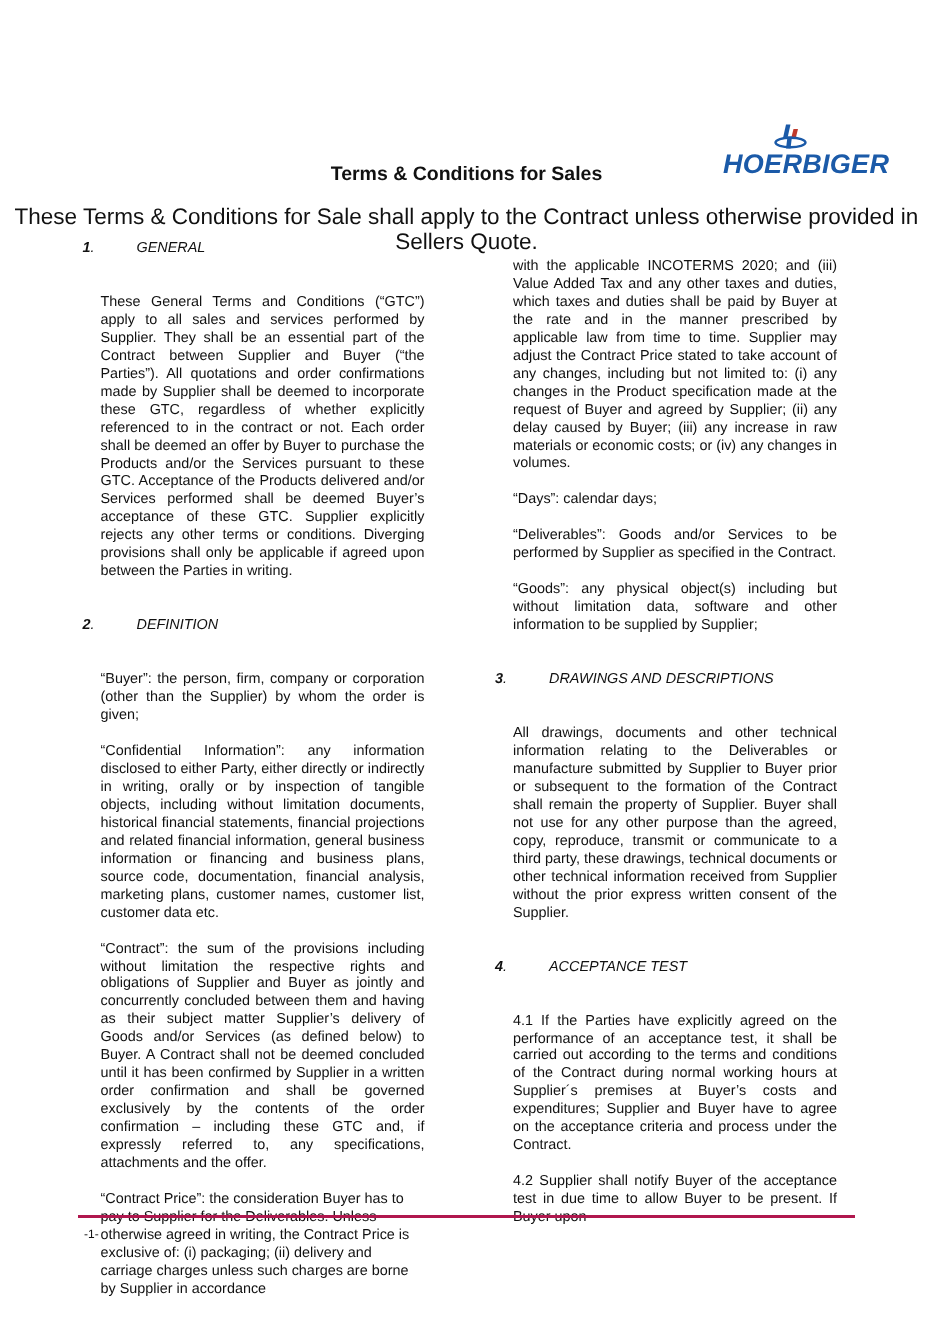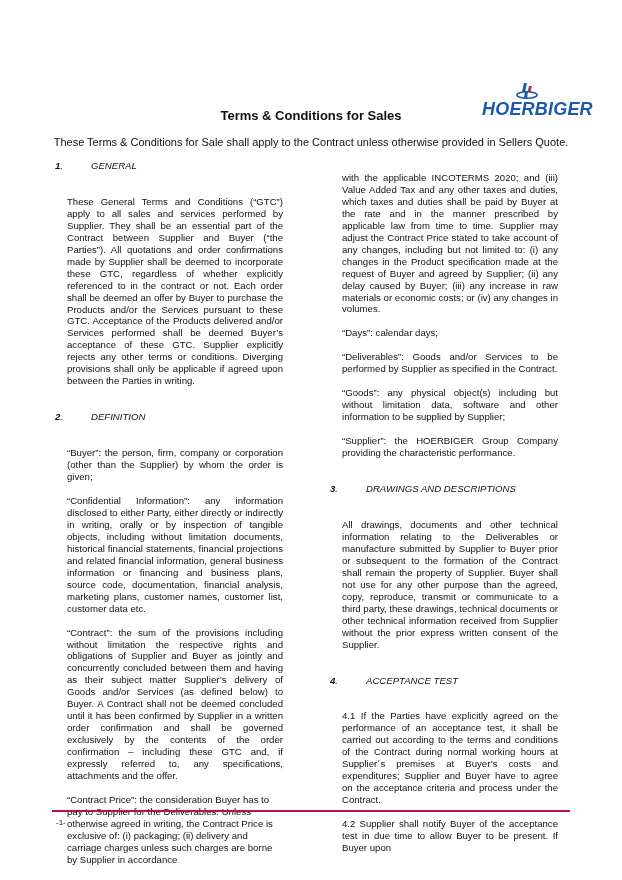--- a/index.html
+++ b/index.html
@@ -5,21 +5,21 @@
   html, body { margin: 0; padding: 0; background: #ffffff; }
   body { width: 622px; height: 880px; position: relative; overflow: hidden;
          font-family: "Liberation Sans", sans-serif; color: #111; }
   .page-title { position: absolute; left: 0; width: 622px; top: 108px; text-align: center;
                 font-weight: bold; font-size: 13px; margin: 0; }
   .logo { position: absolute; left: 478px; top: 82px; width: 110px; height: 44px; }
   .logo-mark { position: absolute; left: 38px; top: 0; width: 24px; height: 20px; }
   .logo-text { position: absolute; left: 4px; top: 17px; font-weight: bold; font-style: italic;
                font-size: 18px; color: #1b5aa8; letter-spacing: 0.2px; }
   .subtitle { position: absolute; left: 0; width: 622px; top: 136px; text-align: center;
-              font-size: 11px; }
+              font-size: 15px; }
   .col { position: absolute; top: 160px; width: 240px; font-size: 9.6px; line-height: 11.95px;
          text-align: justify; }
   .col-left { left: 55px; }
   .col-right { left: 330px; }
   .col p { margin: 12px; }
   .heading { font-style: italic; margin: 0; display: flex; }
   .heading .num { width: 36px; font-weight: normal; }
   .heading .num b { font-weight: bold; }
   .gap { height: 12px; }
   .footer-line { position: absolute; left: 52px; top: 810px; width: 518px; height: 2px; background: #b0174e; }
@@ -59,21 +59,20 @@
   <p>“Confidential Information”: any information disclosed to either Party, either directly or indirectly in writing, orally or by inspection of tangible objects, including without limitation documents, historical financial statements, financial projections and related financial information, general business information or financing and business plans, source code, documentation, financial analysis, marketing plans, customer names, customer list, customer data etc.</p>
   <p>“Contract”: the sum of the provisions including without limitation the respective rights and obligations of Supplier and Buyer as jointly and concurrently concluded between them and having as their subject matter Supplier’s delivery of Goods and/or Services (as defined below) to Buyer. A Contract shall not be deemed concluded until it has been confirmed by Supplier in a written order confirmation and shall be governed exclusively by the contents of the order confirmation – including these GTC and, if expressly referred to, any specifications, attachments and the offer.</p>
   <p style="text-align:left">“Contract Price”: the consideration Buyer has to pay to Supplier for the Deliverables. Unless otherwise agreed in writing, the Contract Price is exclusive of: (i) packaging; (ii) delivery and carriage charges unless such charges are borne by Supplier in accordance</p>
 </div>
 
 <div class="col col-right">
   <p>with the applicable INCOTERMS 2020; and (iii) Value Added Tax and any other taxes and duties, which taxes and duties shall be paid by Buyer at the rate and in the manner prescribed by applicable law from time to time. Supplier may adjust the Contract Price stated to take account of any changes, including but not limited to: (i) any changes in the Product specification made at the request of Buyer and agreed by Supplier; (ii) any delay caused by Buyer; (iii) any increase in raw materials or economic costs; or (iv) any changes in volumes.</p>
   <p>“Days”: calendar days;</p>
   <p>“Deliverables”: Goods and/or Services to be performed by Supplier as specified in the Contract.</p>
   <p>“Goods”: any physical object(s) including but without limitation data, software and other information to be supplied by Supplier;</p>
-  <p>“Supplier”: the HOERBIGER Group Company providing the characteristic performance.</p>
   <div class="gap"></div>
   <div class="heading">
     <span class="num"><b>3</b>.</span>
     <span>DRAWINGS AND DESCRIPTIONS</span>
   </div>
   <div class="gap"></div>
   <p>All drawings, documents and other technical information relating to the Deliverables or manufacture submitted by Supplier to Buyer prior or subsequent to the formation of the Contract shall remain the property of Supplier. Buyer shall not use for any other purpose than the agreed, copy, reproduce, transmit or communicate to a third party, these drawings, technical documents or other technical information received from Supplier without the prior express written consent of the Supplier.</p>
   <div class="gap"></div>
   <div class="heading">
     <span class="num"><b>4</b>.</span>

